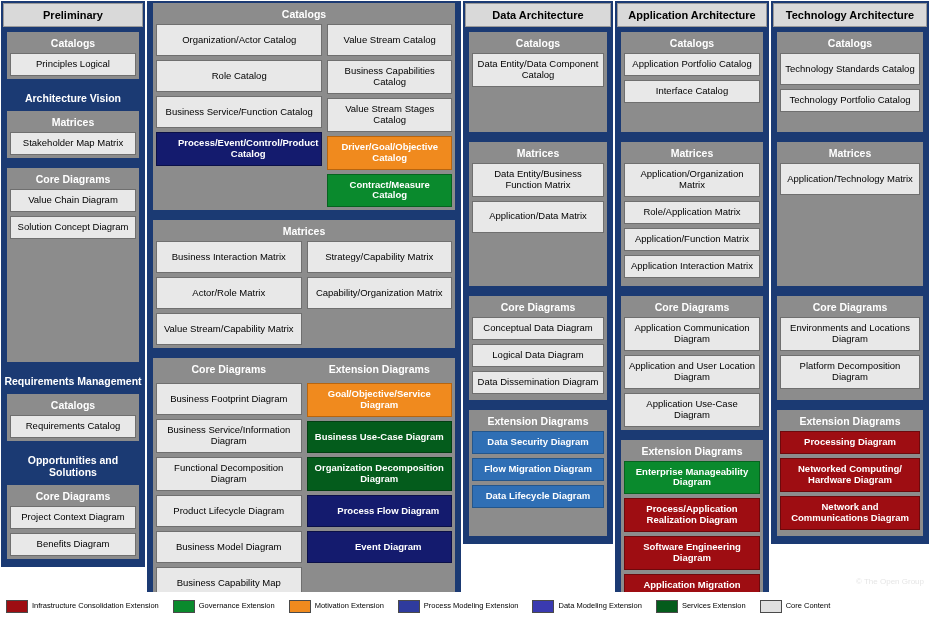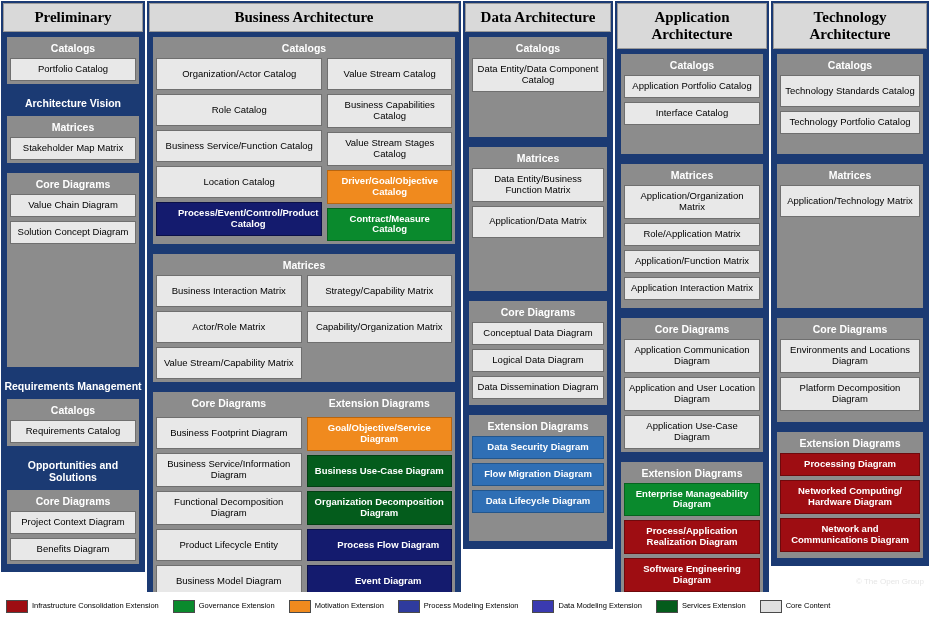--- a/index.html
+++ b/index.html
@@ -31,26 +31,25 @@
   .col-preliminary { width: 146px; }
   .col-business   { width: 316px; }
   .col-data       { width: 152px; }
   .col-app        { width: 156px; }
   .col-tech       { width: 160px; }
 
   .col-header {
     background: #d9d9d9;
     color: #000;
     text-align: center;
-    font-size: 15px;
+    font-size: 11px;
     font-weight: bold;
     padding: 5px 2px;
     border: 1px solid #9a9a9a;
     margin: 2px 2px 3px 2px;
-    font-family: Liberation Serif, serif;
   }
   .group {
     background: #8c8c8c;
     border: 2px solid #1b3a73;
     margin: 0 4px 6px 4px;
     padding: 3px;
   }
   .group-title {
     text-align: center;
     font-size: 10.5px;
@@ -141,21 +140,21 @@
 <div id="root">
 
   <div class="columns">
 
     <div class="col col-preliminary">
       <div class="col-header">Preliminary</div>
 
       <div class="group">
         <div class="group-title">Catalogs</div>
         <div class="group-body">
-          <div class="box">Portfolio Catalog</div>
+          <div class="box">Principles Logical</div>
         </div>
       </div>
 
       <div class="col-left-section-title">Architecture Vision</div>
 
       <div class="group">
         <div class="group-title">Matrices</div>
         <div class="group-body">
           <div class="box">Stakeholder Map Matrix</div>
         </div>
@@ -184,30 +183,28 @@
         <div class="group-title">Core Diagrams</div>
         <div class="group-body">
           <div class="box">Project Context Diagram</div>
           <div class="box">Benefits Diagram</div>
         </div>
       </div>
       <div class="spacer-fill"></div>
     </div>
 
     <div class="col col-business">
-      <div class="col-header">Business Architecture</div>
 
       <div class="group">
         <div class="group-title">Catalogs</div>
         <div class="group-cols">
           <div>
             <div class="box tall">Organization/Actor Catalog</div>
             <div class="box tall">Role Catalog</div>
             <div class="box tall">Business Service/Function Catalog</div>
-            <div class="box tall">Location Catalog</div>
             <div class="box tall c-navy">Process/Event/Control/Product Catalog</div>
           </div>
           <div>
             <div class="box tall">Value Stream Catalog</div>
             <div class="box tall">Business Capabilities Catalog</div>
             <div class="box tall">Value Stream Stages Catalog</div>
             <div class="box tall c-orange">Driver/Goal/Objective Catalog</div>
             <div class="box tall c-green">Contract/Measure Catalog</div>
           </div>
         </div>
@@ -228,21 +225,21 @@
         </div>
       </div>
 
       <div class="group" style="min-height:240px">
         <div class="group-cols">
           <div>
             <div class="group-title">Core Diagrams</div>
             <div class="box tall">Business Footprint Diagram</div>
             <div class="box tall">Business Service/Information Diagram</div>
             <div class="box tall">Functional Decomposition Diagram</div>
-            <div class="box tall">Product Lifecycle Entity</div>
+            <div class="box tall">Product Lifecycle Diagram</div>
             <div class="box tall">Business Model Diagram</div>
             <div class="box tall">Business Capability Map</div>
 
           </div>
           <div>
             <div class="group-title">Extension Diagrams</div>
             <div class="box tall c-orange">Goal/Objective/Service Diagram</div>
             <div class="box tall c-darkgreen">Business Use-Case Diagram</div>
             <div class="box tall c-darkgreen">Organization Decomposition Diagram</div>
             <div class="box tall c-navy">Process Flow Diagram</div>

